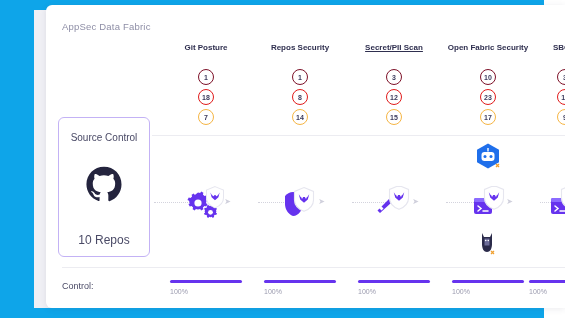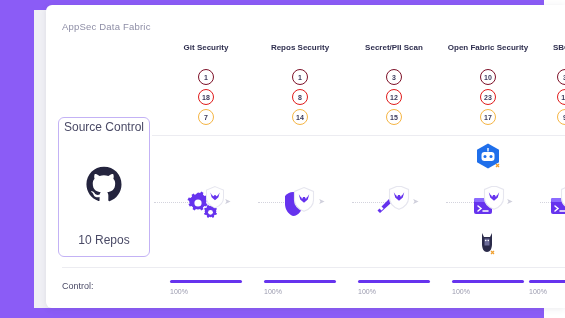--- a/index.html
+++ b/index.html
@@ -2,21 +2,21 @@
 <html><head>
 <meta charset="utf-8">
 <style>
   * { box-sizing: border-box; margin: 0; padding: 0; }
   html, body {
     width: 565px; height: 318px;
     background: #ffffff;
     font-family: "Liberation Sans", sans-serif;
     overflow: hidden;
   }
-  #root { position: relative; width: 544px; height: 318px; background: #8b5cf6; }
+  #root { position: relative; width: 544px; height: 318px; background: #0ea5e9; }
 
   
   .gutter-strip {
     position: absolute; left: 34px; top: 10px;
     width: 18px; height: 298px;
     background: #f0f0f5;
   }
 
   .card {
     position: absolute; left: 46px; top: 5px;
@@ -68,22 +68,22 @@
 
   
   .source-card {
     position: absolute; left: 12px; top: 112px;
     width: 92px; height: 140px;
     border: 1px solid #c3b2f5;
     border-radius: 6px;
     background: #ffffff;
   }
   .source-title {
-    position: absolute; top: 2px; left: 0; width: 100%;
-    text-align: center; font-size: 12px; color: #4a4a66;
+    position: absolute; top: 14px; left: 0; width: 100%;
+    text-align: center; font-size: 10px; color: #4a4a66;
   }
   .source-icon {
     position: absolute; top: 48px; left: 50%;
     transform: translateX(-50%);
   }
   .source-footer {
     position: absolute; bottom: 9px; left: 0; width: 100%;
     text-align: center; font-size: 12px; color: #4a4a66;
   }
 
@@ -137,23 +137,23 @@
 
 <div id="root">
 
   <div class="gutter-strip"></div>
 
   <div class="card">
 
     <div class="card-title">AppSec Data Fabric</div>
 
     <div class="col-headers" id="col-headers">
-        <div class="col-head" style="left: 113px;"><span>Git Security</span></div>
+        <div class="col-head" style="left: 113px;"><span>Git Posture</span></div>
         <div class="col-head" style="left: 207px;"><span>Repos Security</span></div>
-        <div class="col-head" style="left: 301px;"><span>Secret/PII Scan</span></div>
+        <div class="col-head" style="left: 301px; text-decoration: underline;"><span>Secret/PII Scan</span></div>
         <div class="col-head" style="left: 395px;"><span>Open Fabric Security</span></div>
         <div class="col-head" style="left: 472px;"><span>SBOM</span></div>
       </div>
 
     <div class="badges" id="badge-rows">
         <div class="badge-col" style="left: 113px;">
           <div class="badge sev-critical">1</div>
           <div class="badge sev-high">18</div>
           <div class="badge sev-medium">7</div>
         </div>

